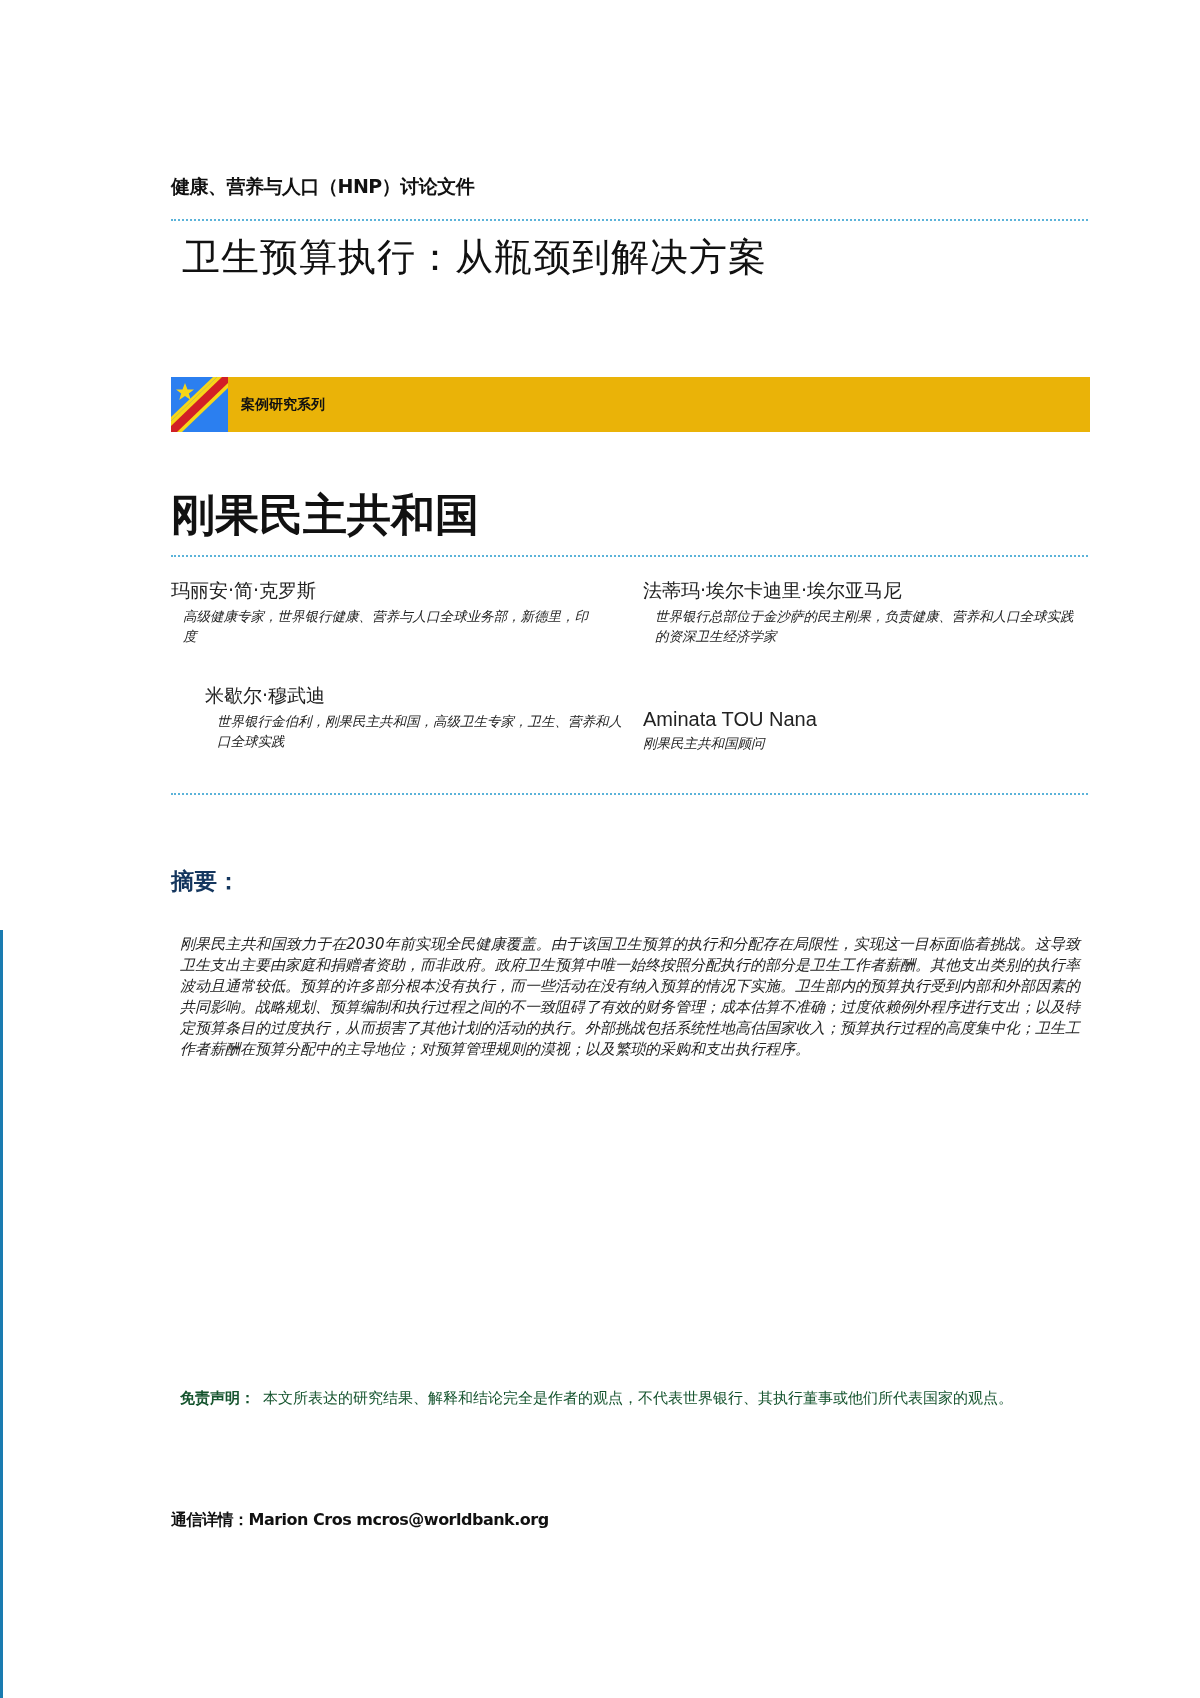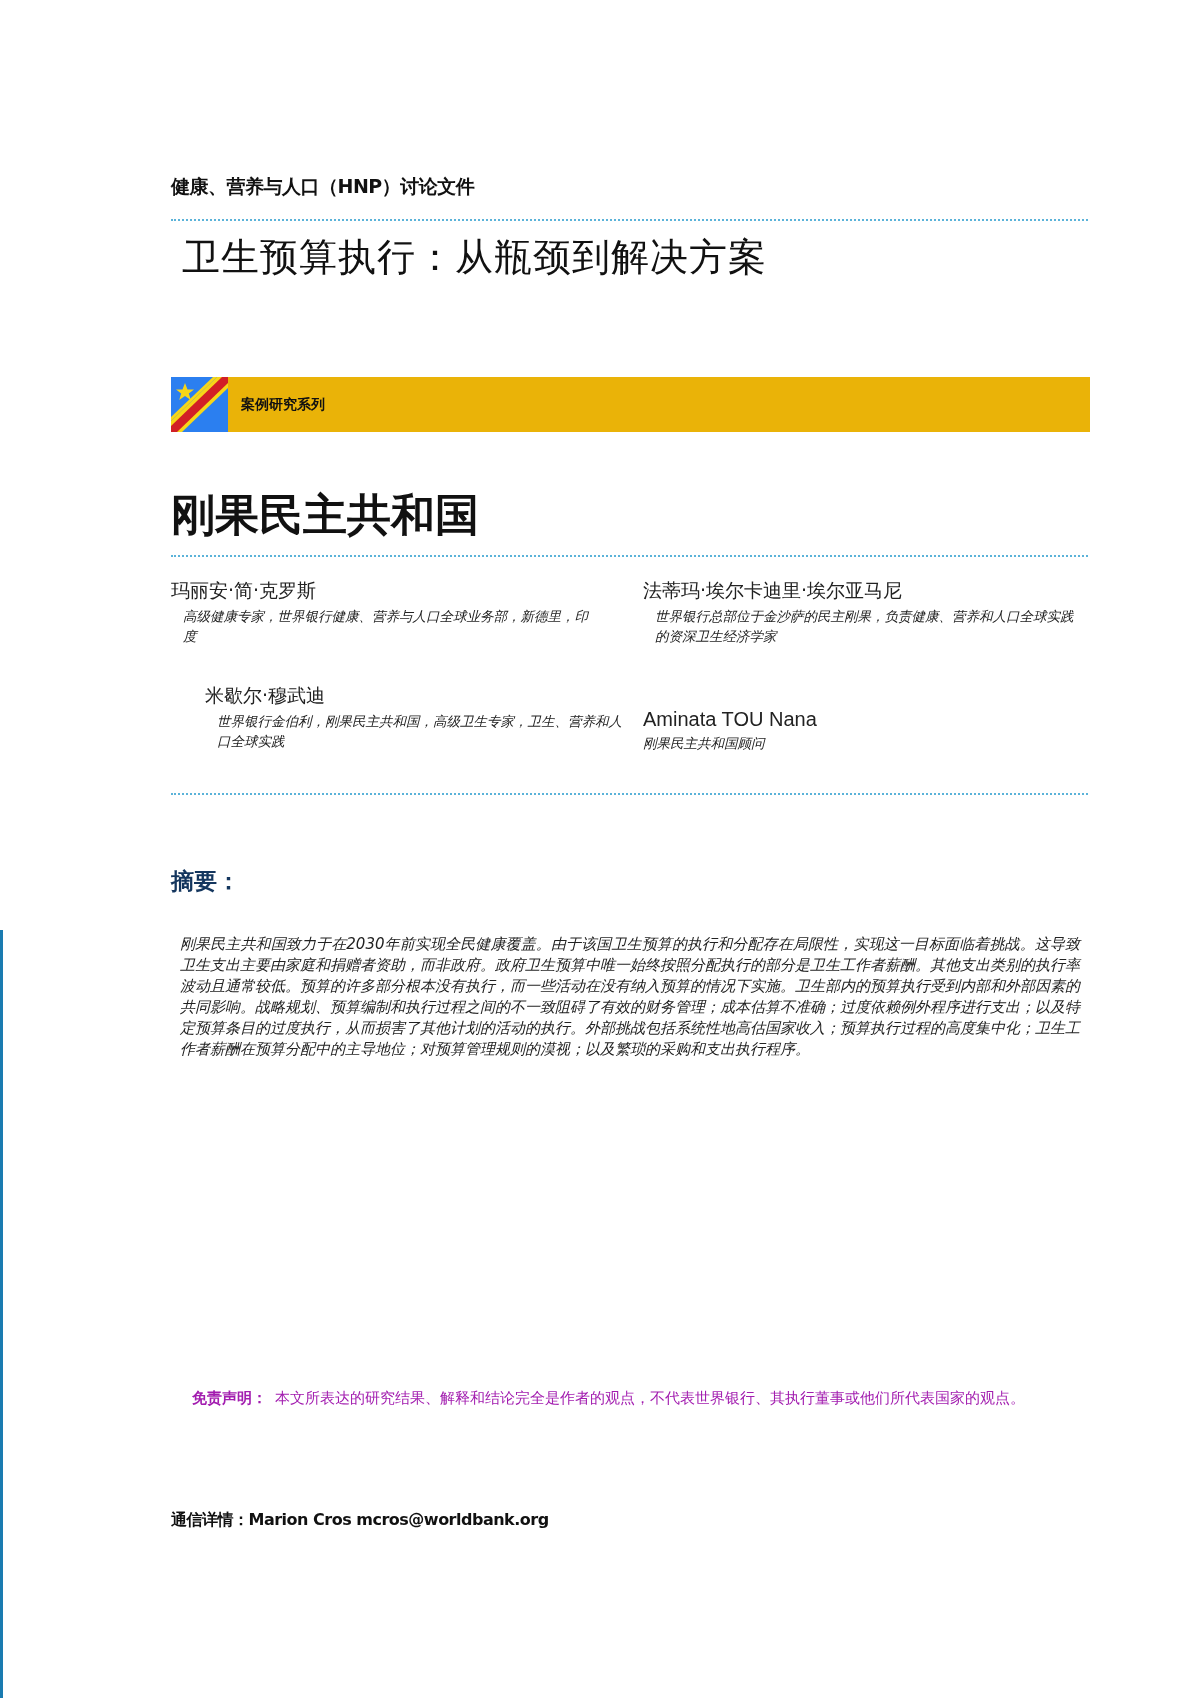--- a/index.html
+++ b/index.html
@@ -15,21 +15,21 @@
   .banner { position: absolute; left: 171px; top: 377px; width: 919px; height: 55px; background: #eab308; }
   .flag { position: absolute; left: 0; top: 0; width: 57px; height: 55px; overflow: hidden; background: #2b7ff0; }
   .banner-label { position: absolute; left: 70px; top: 19px; font-size: 14px; font-weight: bold; }
   .country { position: absolute; left: 171px; top: 470px; font-size: 44px; font-weight: bold; margin-top: 16px; }
   .author { position: absolute; }
   .author .name { font-size: 19px; color: #222; }
   .author .aff { font-size: 13.5px; font-style: italic; color: #222; margin-left: 12px; line-height: 20px; margin-top: 2px; }
   .author.en .aff { margin-left: 0; }
   .abstract-h { position: absolute; left: 171px; top: 866px; font-size: 23px; font-weight: bold; color: #14365e; }
   .abstract-body { position: absolute; left: 180px; top: 934px; width: 900px; font-size: 15px; line-height: 21px; color: #222; text-align: justify; font-style: italic; }
-  .disclaimer { position: absolute; left: 192px; top: 1388px; width: 890px; font-size: 15px; line-height: 21px; color: #a21caf; }
+  .disclaimer { position: absolute; left: 180px; top: 1388px; width: 890px; font-size: 15px; line-height: 21px; color: #14532d; }
   .disclaimer b { font-weight: bold; margin-right: 8px; }
   .contact { position: absolute; left: 171px; top: 1510px; font-size: 16px; font-weight: bold; letter-spacing: -0.5px; }
 </style>
 </head>
 <body>
 
 <div class="left-rule"></div>
 
 <div class="series-title">健康、营养与人口（HNP）讨论文件</div>
 <div class="dotted" style="top:219px;"></div>

